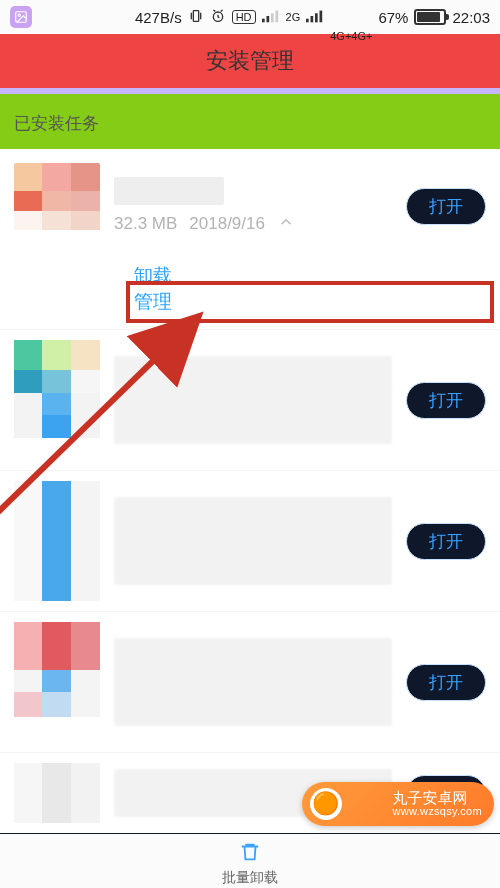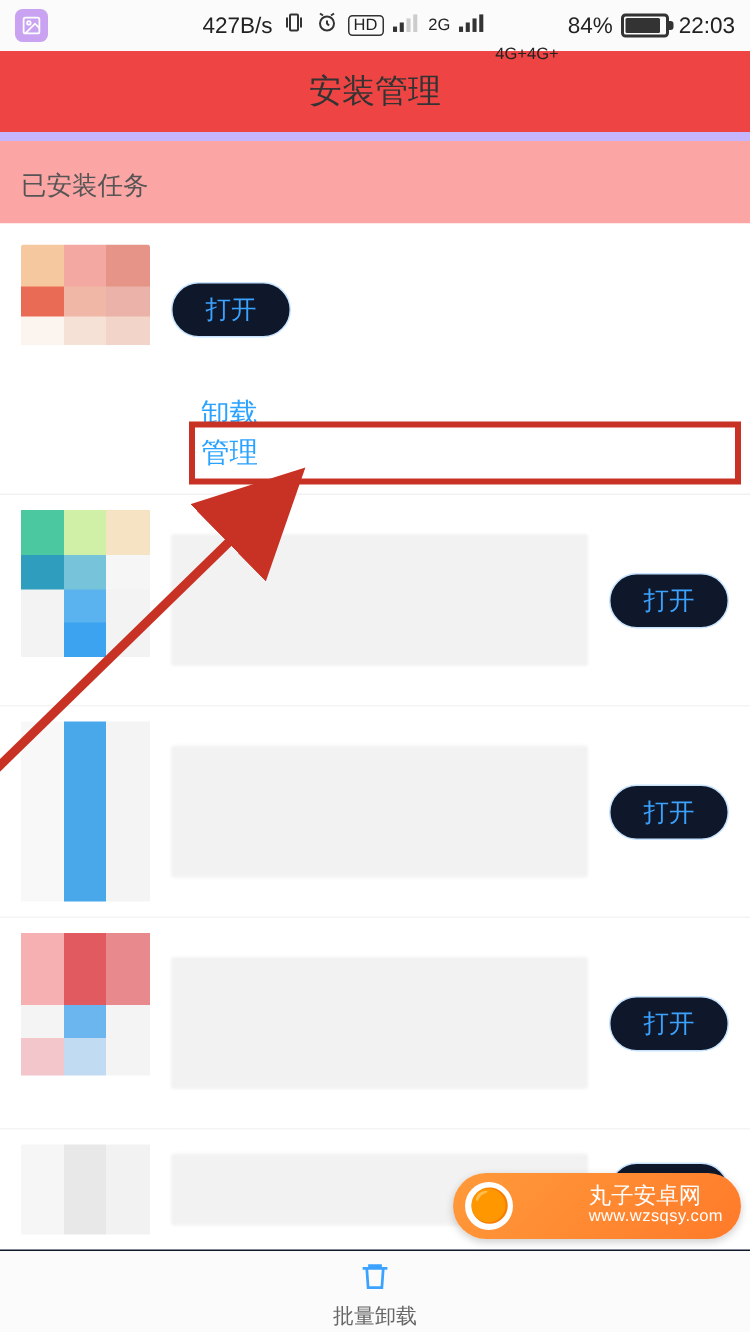--- a/index.html
+++ b/index.html
@@ -11,21 +11,21 @@
   .statusbar .right { margin-left: auto; display: flex; align-items: center; gap: 6px; }
   .gallery-icon { width: 22px; height: 22px; border-radius: 5px; background: #c9a3f2; display:flex; align-items:center; justify-content:center; }
   .gallery-icon svg { width:14px; height:14px; }
   .sig-icon svg { width:18px; height:14px; }
   .battery { width: 32px; height: 16px; border: 2px solid #333; border-radius: 3px; position: relative; display:inline-block; }
   .battery::after { content:""; position:absolute; right:-5px; top:3px; width:3px; height:6px; background:#333; border-radius:0 2px 2px 0; }
   .battery .fill { position:absolute; left:1px; top:1px; bottom:1px; width: 80%; background:#333; border-radius:1px; }
 
   .titlebar { height: 60px; display:flex; align-items:center; justify-content:center; font-size: 22px; color:#333; background:#ef4444; border-bottom:6px solid #c4b5fd; }
 
-  .section-hdr { padding: 18px 14px 14px 14px; font-size: 17px; color:#555; background:#fca5a5; }
+  .section-hdr { padding: 18px 14px 14px 14px; font-size: 17px; color:#555; background:#84cc16; }
 
   .list { background:#fff; }
   .app-row { padding: 14px; border-bottom:1px solid #f1f1f1; }
   .row-main { display:flex; align-items:center; gap:14px; }
   .thumb { width: 86px; height: 86px; flex:0 0 86px; border-radius:2px; }
   .meta { flex: 1; display:flex; flex-direction:column; gap:8px; }
   .name-blur { width: 110px; height: 28px; background:#eee; border-radius:2px; }
   .meta-line { display:flex; align-items:center; gap:12px; color:#b3b3b3; font-size:17px; }
   .chev svg { width:18px; height:18px; }
   .open-btn { padding: 6px 22px; border:1px solid #c7e3ff; border-radius: 20px; background:#0f172a; color:#3ba3ff; font-size:17px; }
@@ -112,37 +112,47 @@
             <rect x="15" y="1" width="3" height="13" fill="#ccc"></rect>
           </svg></span>
       <span style="font-size:11px;">2G</span>
       <span class="sig-icon"><svg viewBox="0 0 20 14">
             <rect x="0" y="10" width="3" height="4" fill="#333"></rect>
             <rect x="5" y="7" width="3" height="7" fill="#333"></rect>
             <rect x="10" y="4" width="3" height="10" fill="#333"></rect>
             <rect x="15" y="1" width="3" height="13" fill="#333"></rect>
           </svg></span>
       <span style="font-size:11px;margin-top:37px;">4G+4G+</span>
-      <span>84%</span>
+      <span>67%</span>
       <span class="battery">
           <span class="fill"></span>
         </span>
       <span>22:03</span>
     </div>
   </div>
 
   <div class="titlebar">安装管理</div>
 
   <div class="section-hdr">已安装任务</div>
 
   <div class="list">
 
     <div class="app-row">
       <div class="row-main">
         <div class="thumb pix-a"></div>
+        <div class="meta">
+          <div class="name-blur"></div>
+          <div class="meta-line">
+            <span>32.3 MB</span>
+            <span>2018/9/16</span>
+            <span class="chev"><svg viewBox="0 0 24 24" fill="none" stroke="#bbb" stroke-width="2">
+                  <path d="M6 15l6-6 6 6"></path>
+                </svg></span>
+          </div>
+        </div>
         <button class="open-btn">打开</button>
       </div>
       <div class="actions">
         <span class="act">卸载</span>
         <span class="act hl">管理</span>
       </div>
     </div>
 
     <div class="row2">
       <div class="thumb2 pix-b"></div>

